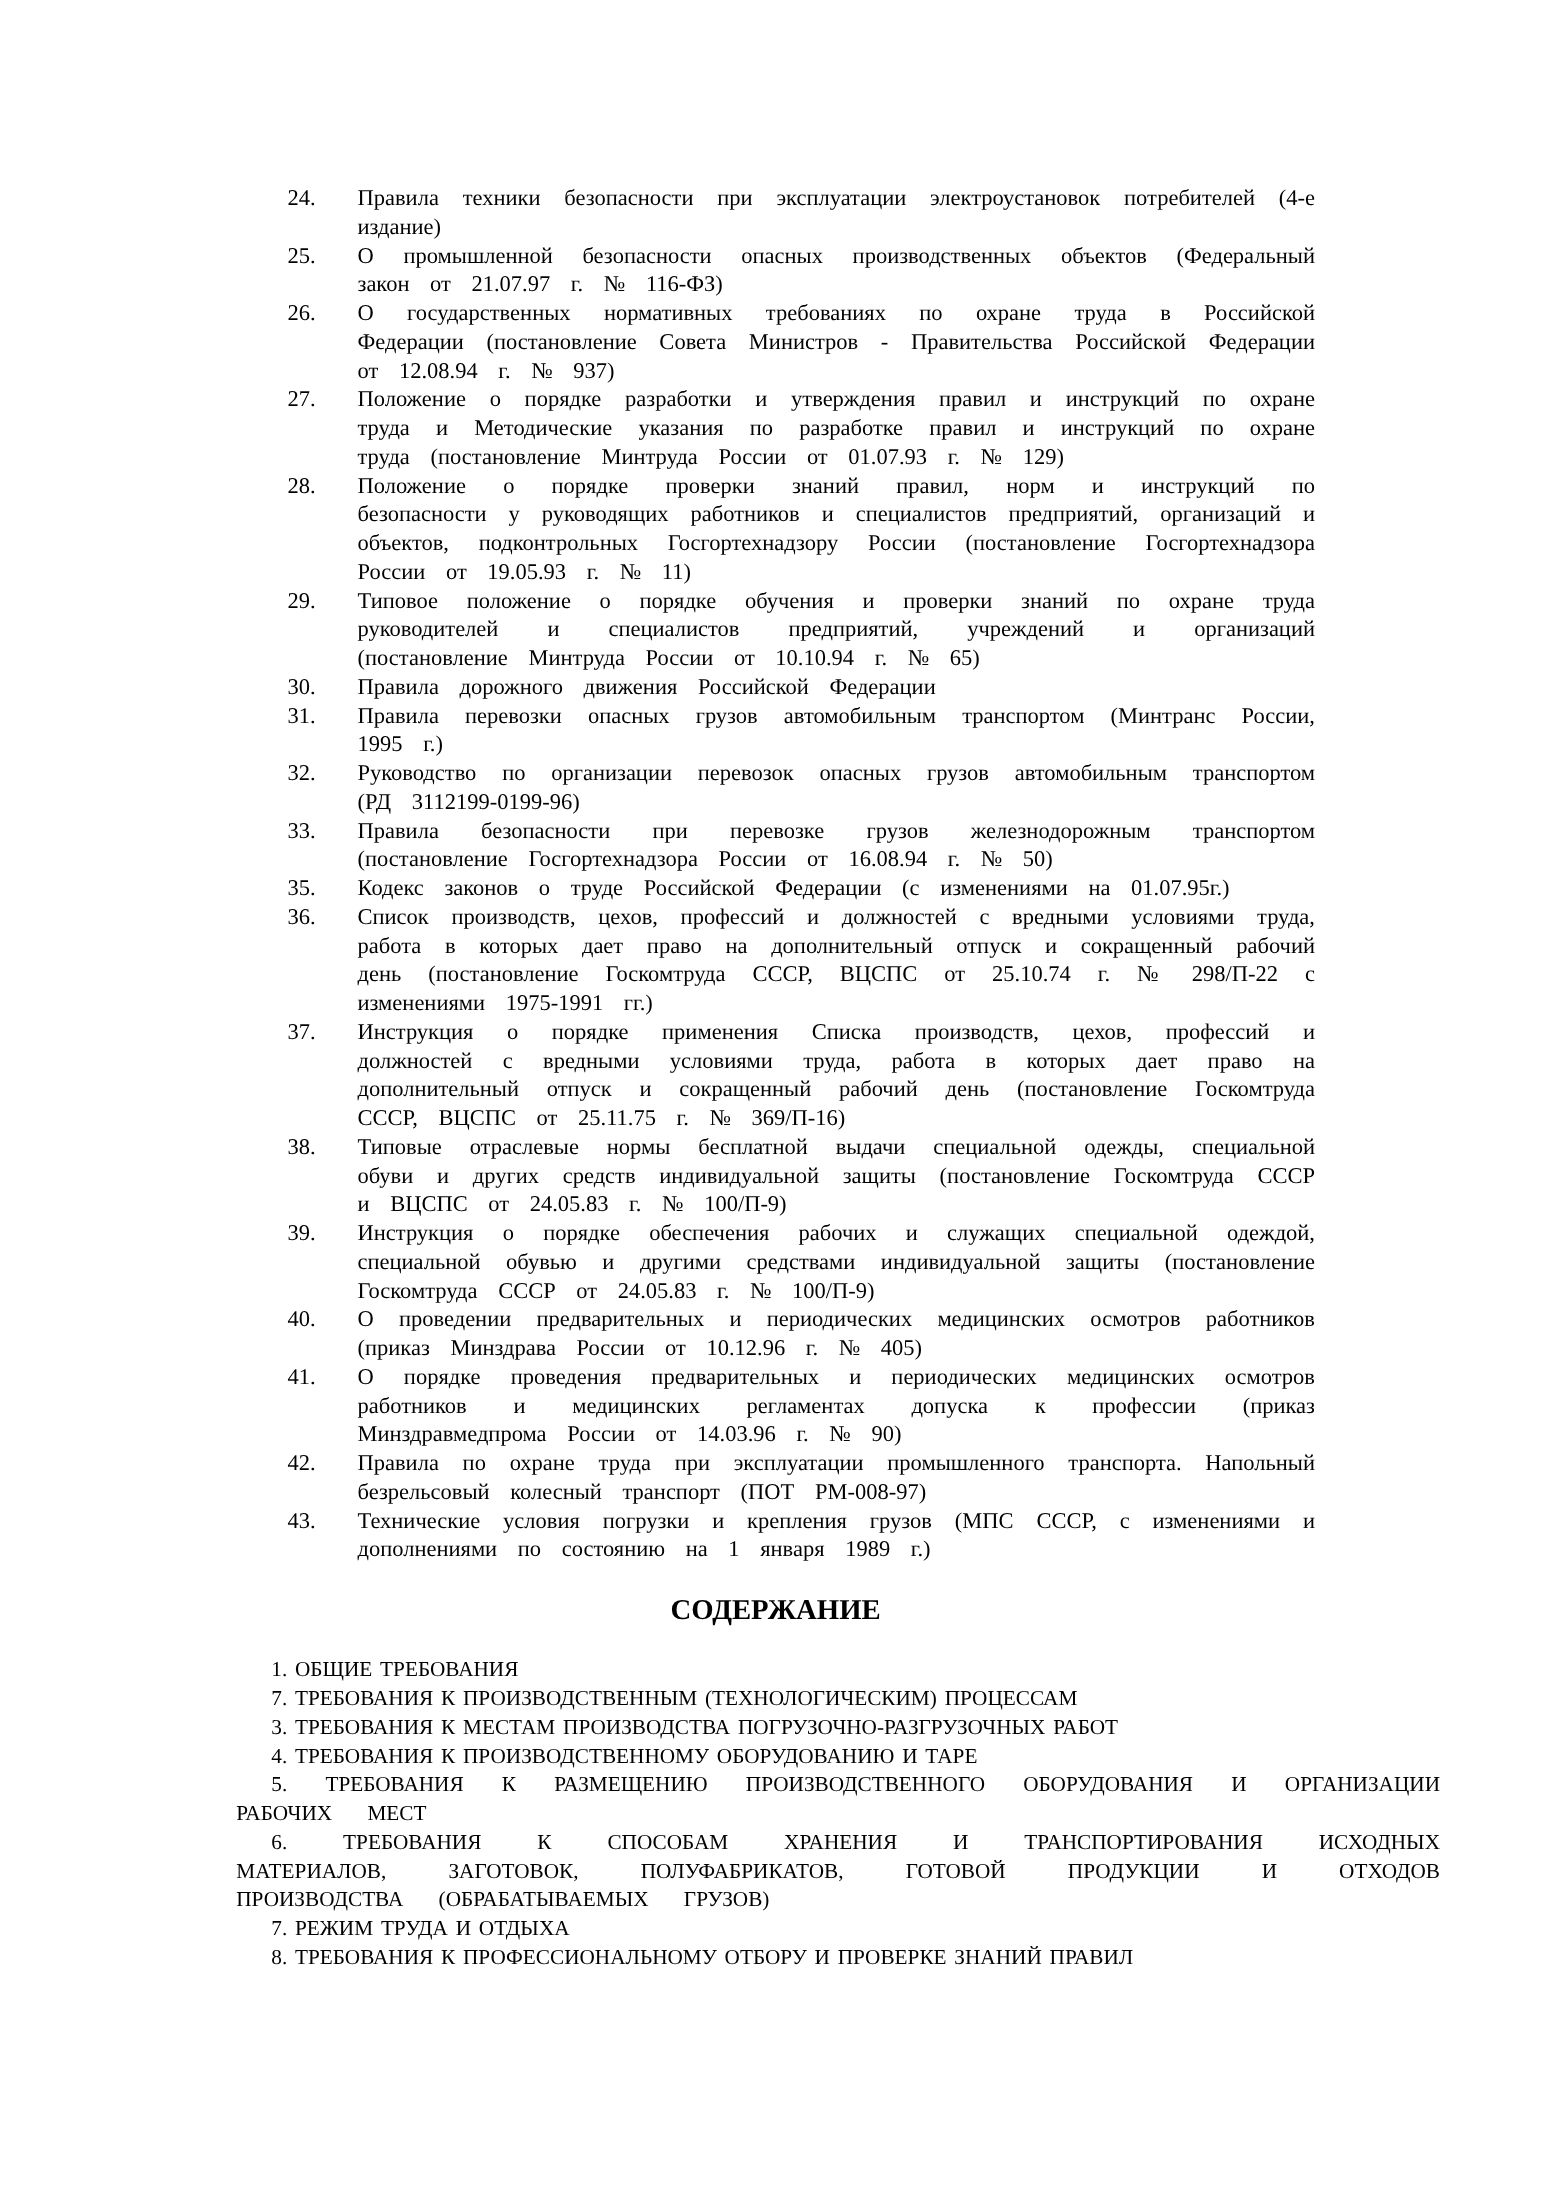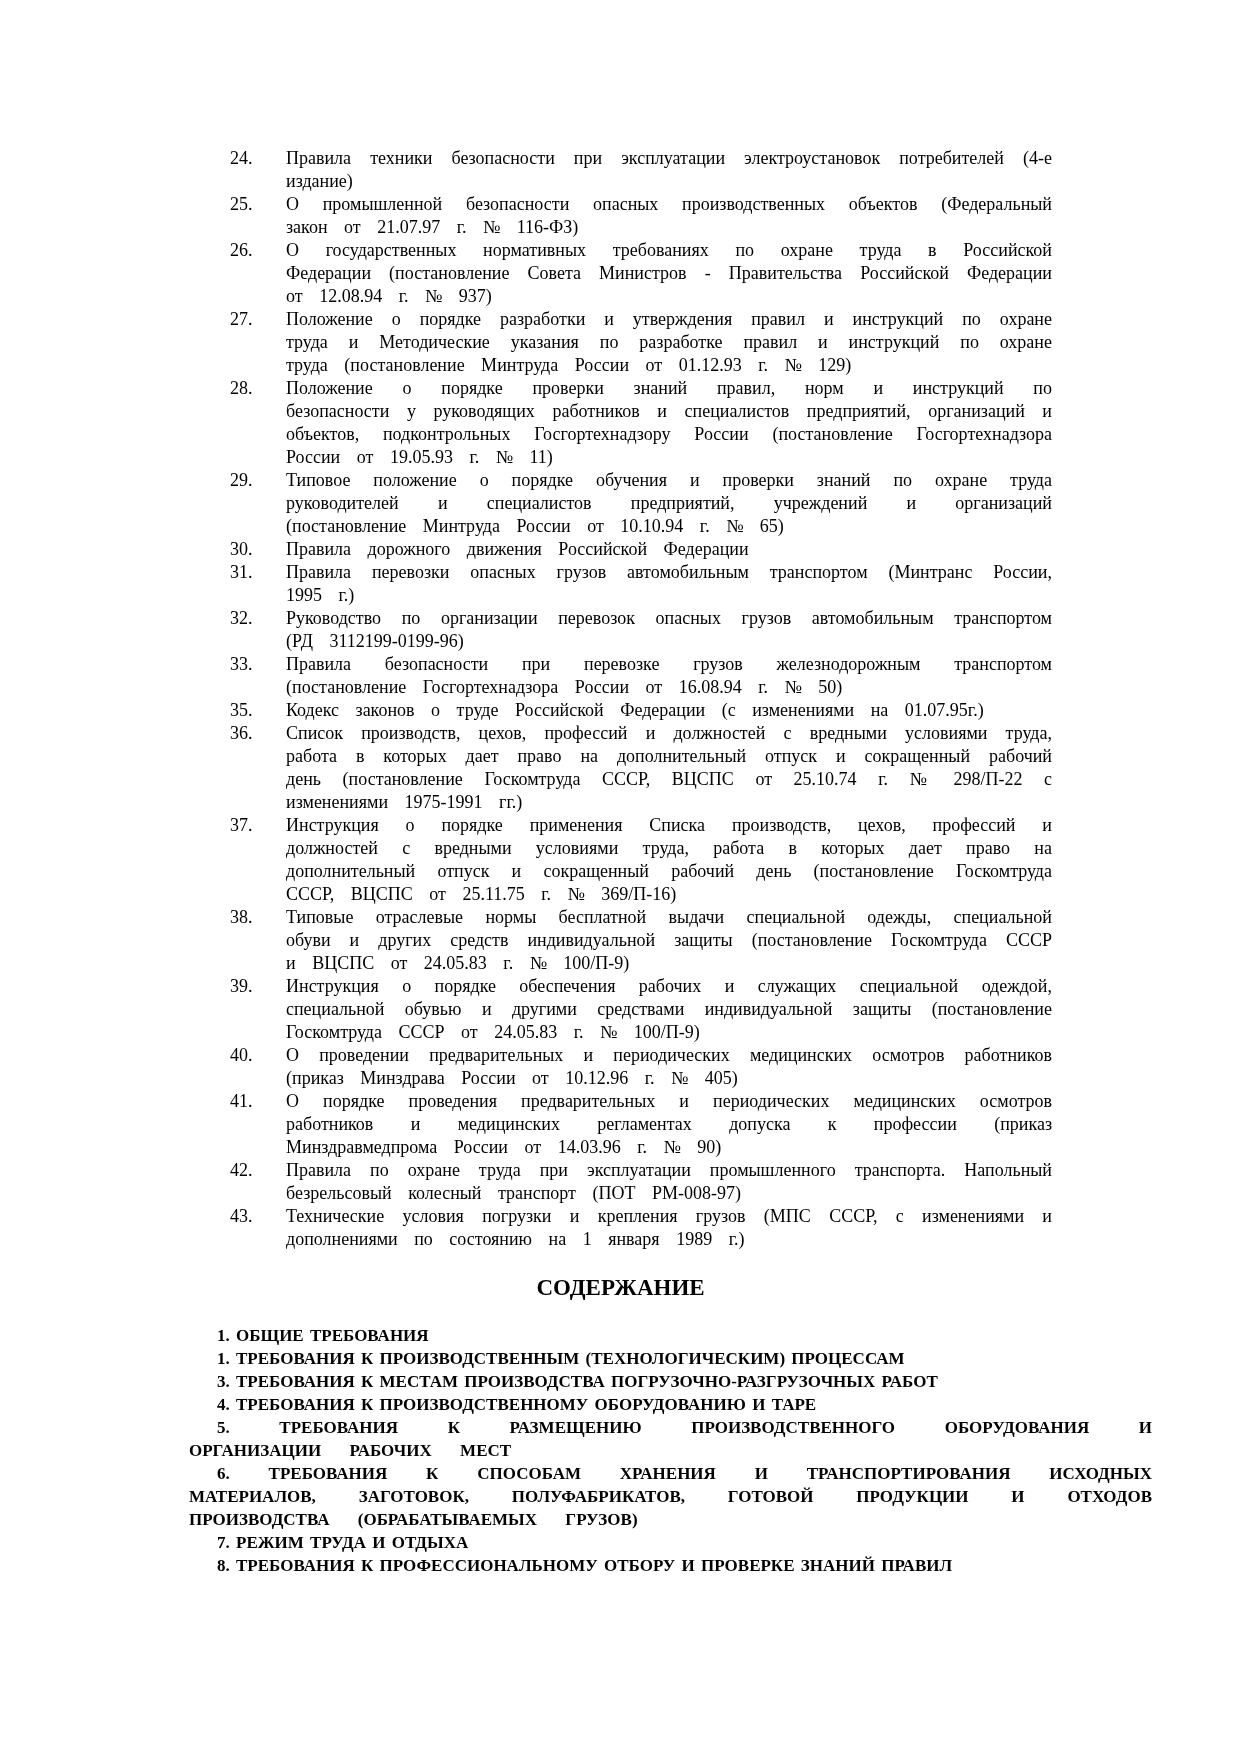--- a/index.html
+++ b/index.html
@@ -43,21 +43,20 @@
   
   .toc-heading {
     margin: 25px 188px 25px 189px; 
     text-align: center;
     font-size: 23px;
     line-height: 23px;
     font-weight: bold;
   }
   .toc {
     margin: 0 88px 0 189px; 
-    font-weight: bold;
   }
   .toc-entry {
     margin: 0;
     text-indent: 28px;
     text-align: justify;
     font-size: 17px;
     line-height: 23px;
     word-spacing: 2px;
   }
   .toc-entry.stretch {
@@ -66,21 +65,21 @@
 </style>
 </head>
 <body>
 
 <div class="page">
 
   <ul class="reg-list">
     <li class="reg-item"><span class="reg-num">24.</span><span>Правила техники безопасности при эксплуатации электроустановок потребителей (4-е издание)</span></li>
     <li class="reg-item"><span class="reg-num">25.</span><span>О промышленной безопасности опасных производственных объектов (Федеральный закон от 21.07.97 г. № 116-ФЗ)</span></li>
     <li class="reg-item"><span class="reg-num">26.</span><span>О государственных нормативных требованиях по охране труда в Российской Федерации (постановление Совета Министров - Правительства Российской Федерации от 12.08.94 г. № 937)</span></li>
-    <li class="reg-item"><span class="reg-num">27.</span><span>Положение о порядке разработки и утверждения правил и инструкций по охране труда и Методические указания по разработке правил и инструкций по охране труда (постановление Минтруда России от 01.12.93 г. № 129)</span></li>
+    <li class="reg-item"><span class="reg-num">27.</span><span>Положение о порядке разработки и утверждения правил и инструкций по охране труда и Методические указания по разработке правил и инструкций по охране труда (постановление Минтруда России от 01.07.93 г. № 129)</span></li>
     <li class="reg-item"><span class="reg-num">28.</span><span>Положение о порядке проверки знаний правил, норм и инструкций по безопасности у руководящих работников и специалистов предприятий, организаций и объектов, подконтрольных Госгортехнадзору России (постановление Госгортехнадзора России от 19.05.93 г. № 11)</span></li>
     <li class="reg-item"><span class="reg-num">29.</span><span>Типовое положение о порядке обучения и проверки знаний по охране труда руководителей и специалистов предприятий, учреждений и организаций (постановление Минтруда России от 10.10.94 г. № 65)</span></li>
     <li class="reg-item"><span class="reg-num">30.</span><span>Правила дорожного движения Российской Федерации</span></li>
     <li class="reg-item"><span class="reg-num">31.</span><span>Правила перевозки опасных грузов автомобильным транспортом (Минтранс России, 1995 г.)</span></li>
     <li class="reg-item"><span class="reg-num">32.</span><span>Руководство по организации перевозок опасных грузов автомобильным транспортом (РД 3112199-0199-96)</span></li>
     <li class="reg-item"><span class="reg-num">33.</span><span>Правила безопасности при перевозке грузов железнодорожным транспортом (постановление Госгортехнадзора России от 16.08.94 г. № 50)</span></li>
     <li class="reg-item"><span class="reg-num">35.</span><span>Кодекс законов о труде Российской Федерации (с изменениями на 01.07.95г.)</span></li>
     <li class="reg-item"><span class="reg-num">36.</span><span>Список производств, цехов, профессий и должностей с вредными условиями труда, работа в которых дает право на дополнительный отпуск и сокращенный рабочий день (постановление Госкомтруда СССР, ВЦСПС от 25.10.74 г. № 298/П-22 с изменениями 1975-1991 гг.)</span></li>
     <li class="reg-item"><span class="reg-num">37.</span><span>Инструкция о порядке применения Списка производств, цехов, профессий и должностей с вредными условиями труда, работа в которых дает право на дополнительный отпуск и сокращенный рабочий день (постановление Госкомтруда СССР, ВЦСПС от 25.11.75 г. № 369/П-16)</span></li>
     <li class="reg-item"><span class="reg-num">38.</span><span>Типовые отраслевые нормы бесплатной выдачи специальной одежды, специальной обуви и других средств индивидуальной защиты (постановление Госкомтруда СССР и ВЦСПС от 24.05.83 г. № 100/П-9)</span></li>
@@ -88,21 +87,21 @@
     <li class="reg-item"><span class="reg-num">40.</span><span>О проведении предварительных и периодических медицинских осмотров работников (приказ Минздрава России от 10.12.96 г. № 405)</span></li>
     <li class="reg-item"><span class="reg-num">41.</span><span>О порядке проведения предварительных и периодических медицинских осмотров работников и медицинских регламентах допуска к профессии (приказ Минздравмедпрома России от 14.03.96 г. № 90)</span></li>
     <li class="reg-item"><span class="reg-num">42.</span><span>Правила по охране труда при эксплуатации промышленного транспорта. Напольный безрельсовый колесный транспорт (ПОТ РМ-008-97)</span></li>
     <li class="reg-item"><span class="reg-num">43.</span><span>Технические условия погрузки и крепления грузов (МПС СССР, с изменениями и дополнениями по состоянию на 1 января 1989 г.)</span></li>
   </ul>
 
   <div class="toc-heading">СОДЕРЖАНИЕ</div>
 
   <div class="toc">
     <p class="toc-entry">1. ОБЩИЕ ТРЕБОВАНИЯ</p>
-    <p class="toc-entry">1. ТРЕБОВАНИЯ К ПРОИЗВОДСТВЕННЫМ (ТЕХНОЛОГИЧЕСКИМ) ПРОЦЕССАМ</p>
+    <p class="toc-entry">7. ТРЕБОВАНИЯ К ПРОИЗВОДСТВЕННЫМ (ТЕХНОЛОГИЧЕСКИМ) ПРОЦЕССАМ</p>
     <p class="toc-entry">3. ТРЕБОВАНИЯ К МЕСТАМ ПРОИЗВОДСТВА ПОГРУЗОЧНО-РАЗГРУЗОЧНЫХ РАБОТ</p>
     <p class="toc-entry">4. ТРЕБОВАНИЯ К ПРОИЗВОДСТВЕННОМУ ОБОРУДОВАНИЮ И ТАРЕ</p>
     <p class="toc-entry stretch">5. ТРЕБОВАНИЯ К РАЗМЕЩЕНИЮ ПРОИЗВОДСТВЕННОГО ОБОРУДОВАНИЯ И ОРГАНИЗАЦИИ РАБОЧИХ МЕСТ</p>
     <p class="toc-entry stretch">6. ТРЕБОВАНИЯ К СПОСОБАМ ХРАНЕНИЯ И ТРАНСПОРТИРОВАНИЯ ИСХОДНЫХ МАТЕРИАЛОВ, ЗАГОТОВОК, ПОЛУФАБРИКАТОВ, ГОТОВОЙ ПРОДУКЦИИ И ОТХОДОВ ПРОИЗВОДСТВА (ОБРАБАТЫВАЕМЫХ ГРУЗОВ)</p>
     <p class="toc-entry">7. РЕЖИМ ТРУДА И ОТДЫХА</p>
     <p class="toc-entry">8. ТРЕБОВАНИЯ К ПРОФЕССИОНАЛЬНОМУ ОТБОРУ И ПРОВЕРКЕ ЗНАНИЙ ПРАВИЛ</p>
   </div>
 
 </div>
 

